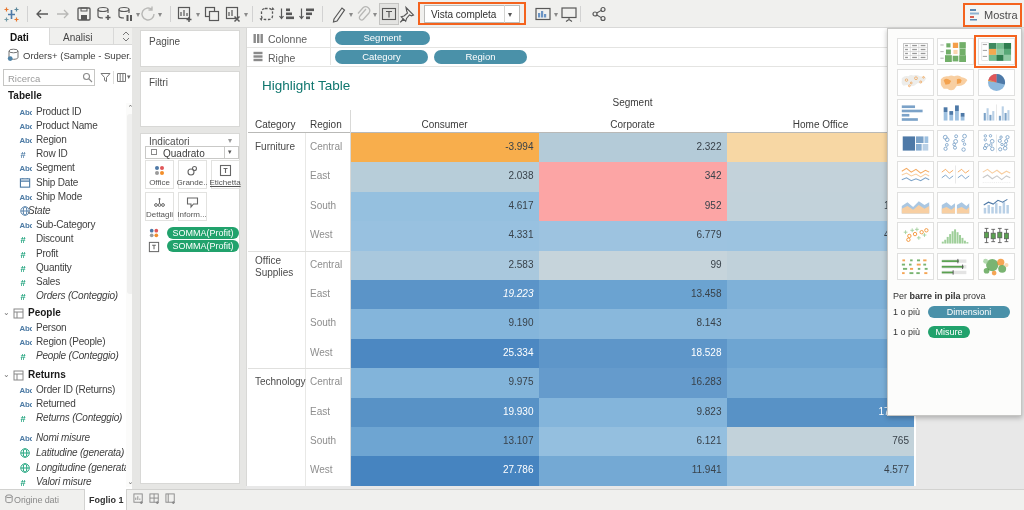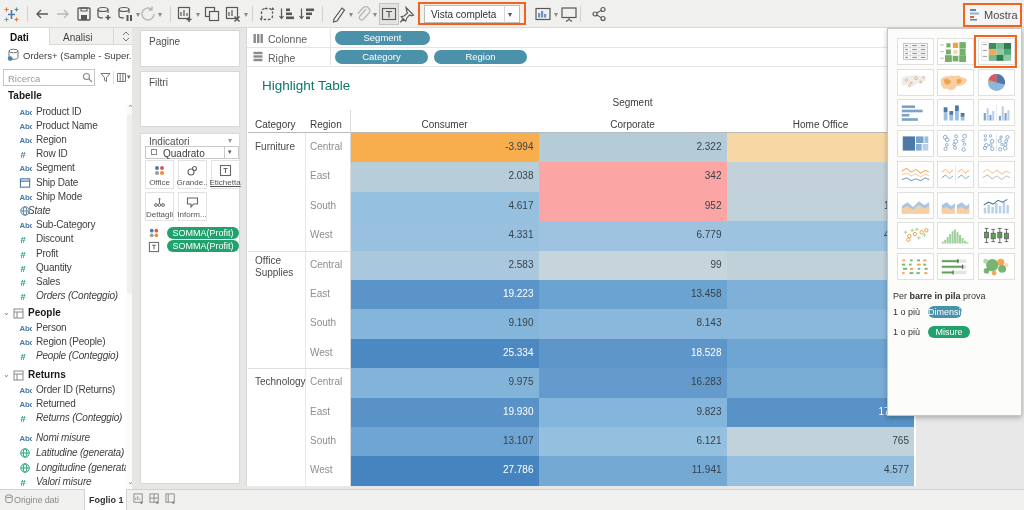--- a/index.html
+++ b/index.html
@@ -439,21 +439,21 @@
 <div class="cell" style="left:726.5px;top:162.4px;width:187.5px;height:29.4px;background:#c3d2da;color:#39424a;">307</div>
 <div class="cell" style="left:350.5px;top:191.8px;width:188px;height:29.4px;background:#95c0df;color:#39424a;">4.617</div>
 <div class="cell" style="left:538.5px;top:191.8px;width:188px;height:29.4px;background:#fca5a5;color:#39424a;">952</div>
 <div class="cell" style="left:726.5px;top:191.8px;width:187.5px;height:29.4px;background:#c2d2da;color:#39424a;">1.153</div>
 <div class="cell" style="left:350.5px;top:221.2px;width:188px;height:29.4px;background:#98c1e0;color:#39424a;">4.331</div>
 <div class="cell" style="left:538.5px;top:221.2px;width:188px;height:29.4px;background:#9dc3e0;color:#39424a;">6.779</div>
 <div class="cell" style="left:726.5px;top:221.2px;width:187.5px;height:29.4px;background:#9cc3e0;color:#39424a;">4.441</div>
 <div class="cell" style="left:350.5px;top:250.6px;width:188px;height:29.4px;background:#a9c8dd;color:#39424a;">2.583</div>
 <div class="cell" style="left:538.5px;top:250.6px;width:188px;height:29.4px;background:#c6d4db;color:#39424a;">99</div>
 <div class="cell" style="left:726.5px;top:250.6px;width:187.5px;height:29.4px;background:#c0d1da;color:#39424a;">5.81</div>
-<div class="cell" style="left:350.5px;top:280.0px;width:188px;height:41px;background:#5b94c8;color:#ffffff;">19.223</div>
+<div class="cell" style="left:350.5px;top:280.0px;width:188px;height:41px;background:#5b94c8;color:#ffffff;font-style:italic;">19.223</div>
 <div class="cell" style="left:538.5px;top:280.0px;width:188px;height:29.4px;background:#6ba3d1;color:#39424a;">13.458</div>
 <div class="cell" style="left:726.5px;top:280.0px;width:187.5px;height:29.4px;background:#7fb1d8;color:#39424a;">9.04</div>
 <div class="cell" style="left:350.5px;top:309.4px;width:188px;height:29.4px;background:#84b5db;color:#39424a;">9.190</div>
 <div class="cell" style="left:538.5px;top:309.4px;width:188px;height:29.4px;background:#89b8dc;color:#39424a;">8.143</div>
 <div class="cell" style="left:726.5px;top:309.4px;width:187.5px;height:29.4px;background:#8ab8dc;color:#39424a;">8.02</div>
 <div class="cell" style="left:350.5px;top:338.79999999999995px;width:188px;height:29.4px;background:#4c88c2;color:#ffffff;">25.334</div>
 <div class="cell" style="left:538.5px;top:338.79999999999995px;width:188px;height:29.4px;background:#5e96c9;color:#ffffff;">18.528</div>
 <div class="cell" style="left:726.5px;top:338.79999999999995px;width:187.5px;height:29.4px;background:#6ea5d2;color:#39424a;">9.41</div>
 <div class="cell" style="left:350.5px;top:368.2px;width:188px;height:29.4px;background:#82b4da;color:#39424a;">9.975</div>
 <div class="cell" style="left:538.5px;top:368.2px;width:188px;height:29.4px;background:#659bcc;color:#39424a;">16.283</div>
@@ -758,15 +758,15 @@
       <circle cx="23" cy="8" r="3.8" fill="#f28e2b" opacity="0.8"></circle>
       <circle cx="24.5" cy="15" r="4.2" fill="#59a14f" opacity="0.8"></circle>
       <circle cx="8" cy="17" r="3" fill="#59a14f" opacity="0.8"></circle>
       <circle cx="16" cy="19.5" r="2.5" fill="#f28e2b" opacity="0.8"></circle>
       <circle cx="29" cy="11" r="2.2" fill="#f8cfa2" opacity="0.8"></circle>
       <circle cx="7" cy="7" r="2.6" fill="#9fcf9a" opacity="0.8"></circle>
     </svg></div>
 <div class="a" style="left:974px;top:35px;width:43px;height:33px;border:2px solid #f4631e;"></div>
 <div class="a" style="left:893px;top:291px;font-size:9px;color:#333;">Per <b>barre in pila</b> prova</div>
 <div class="a" style="left:893px;top:307px;font-size:9px;color:#333;">1 o più</div>
-<div class="pill" style="left:928px;top:306px;width:34px;height:12px;background:#4a91a9;font-size:9px;line-height:12px;border-radius:6px;">Dimensioni</div>
+<div class="pill" style="left:928px;top:306px;width:82px;height:12px;background:#4a91a9;font-size:9px;line-height:12px;border-radius:6px;">Dimensioni</div>
 <div class="a" style="left:893px;top:327px;font-size:9px;color:#333;">1 o più</div>
 <div class="pill" style="left:928px;top:326px;width:42px;height:12px;background:#21a26c;font-size:9px;line-height:12px;">Misure</div>
 
 </body></html>

